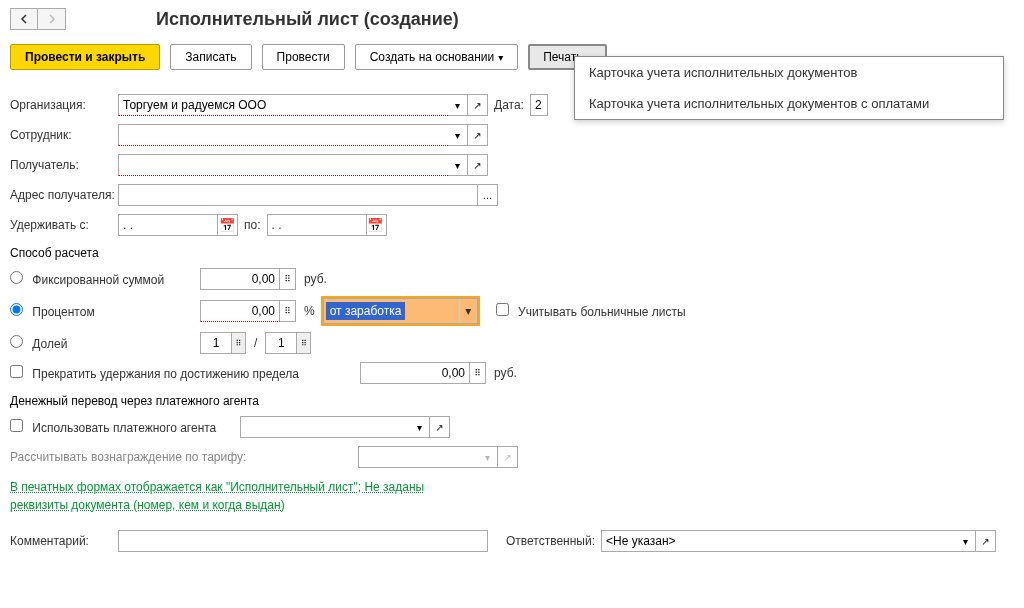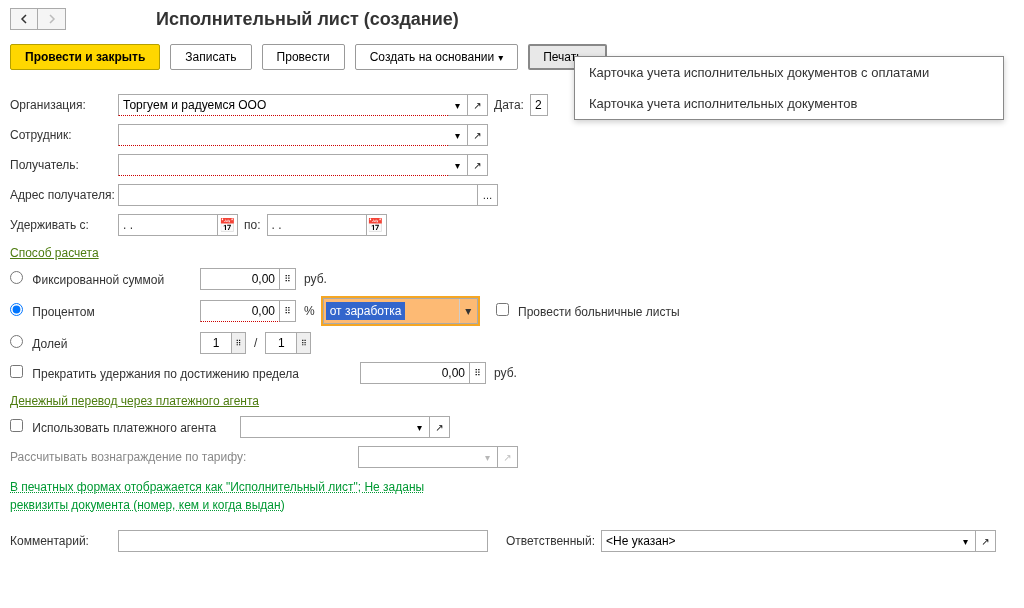--- a/index.html
+++ b/index.html
@@ -83,21 +83,21 @@
   height: 22px; width: 100px;
   padding: 0 4px; font-size: 12px;
   display: inline-flex; align-items: center;
 }
 .cal-btn {
   border: 1px solid #aaa; border-left: none;
   width: 20px; height: 22px;
   display: inline-flex; align-items: center; justify-content: center;
   cursor: pointer; background: #fff;
 }
-.section-head { color: #4d7c0f; margin: 10px 0 8px 0; text-decoration: underline; }
+.section-head { color: #000000; margin: 10px 0 8px 0; }
 .radio-row input[type=radio] { margin-right: 6px; }
 .num-input {
   border: 1px solid #aaa;
   height: 22px; width: 80px;
   text-align: right; padding: 0 4px;
   font-size: 12px;
 }
 .num-input.req { border-bottom: 1px dotted #c00; }
 .spin-btn {
   border: 1px solid #aaa; border-left: none;
@@ -164,22 +164,22 @@
 
   <div class="toolbar">
     <button class="btn btn-primary">Провести и закрыть</button>
     <button class="btn">Записать</button>
     <button class="btn">Провести</button>
     <button class="btn dd-caret">Создать на основании</button>
     <button class="btn btn-active dd-caret">Печать</button>
   </div>
 
   <div class="dropdown-menu">
+    <div class="dropdown-item">Карточка учета исполнительных документов</div>
     <div class="dropdown-item">Карточка учета исполнительных документов с оплатами</div>
-    <div class="dropdown-item">Карточка учета исполнительных документов</div>
   </div>
 
   <div class="form-row">
     <span class="label">Организация:</span>
     <div class="input-group">
       <input class="text-input wide req" value="Торгуем и радуемся ООО" style="">
       <button class="ctl-btn">▾</button>
       <button class="ctl-btn">↗</button>
     </div>
     <span class="inline-label">Дата:</span>
@@ -252,21 +252,21 @@
       <input class="num-input req" value="0,00" style="">
       <button class="spin-btn">⠿</button>
     </div>
     <span class="unit">%</span>
     <div class="select-box">
       <span class="sel-val">от заработка</span>
       <span class="caret-box">▾</span>
     </div>
     <label class="chk-row" style="margin-left:18px">
       <input type="checkbox" style="">
-      <span>Провести больничные листы</span>
+      <span>Учитывать больничные листы</span>
     </label>
   </div>
 
   <div class="form-row radio-row">
     <label style="width:190px">
       <input type="radio" name="calc" style="">
       <span>Долей</span>
     </label>
     <div class="input-group">
       <input class="tiny-num" value="1" style="">

